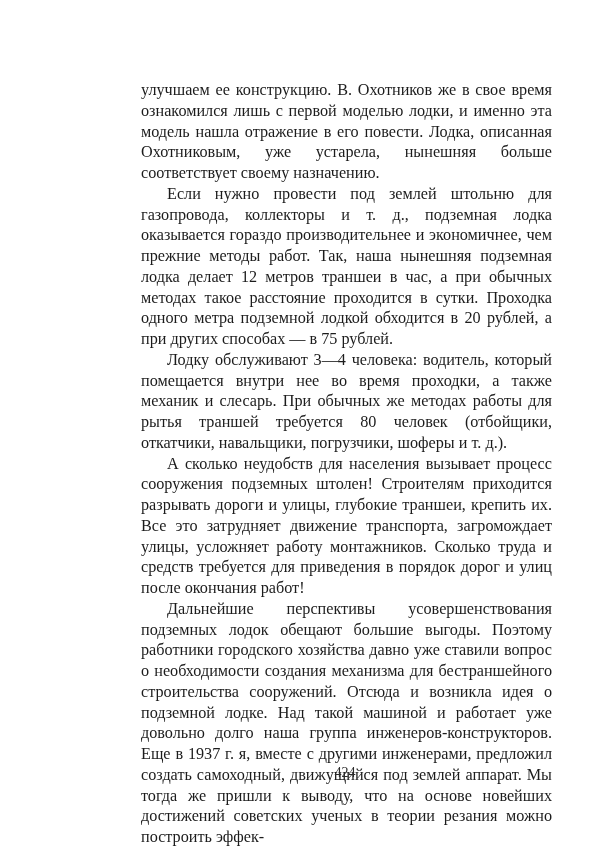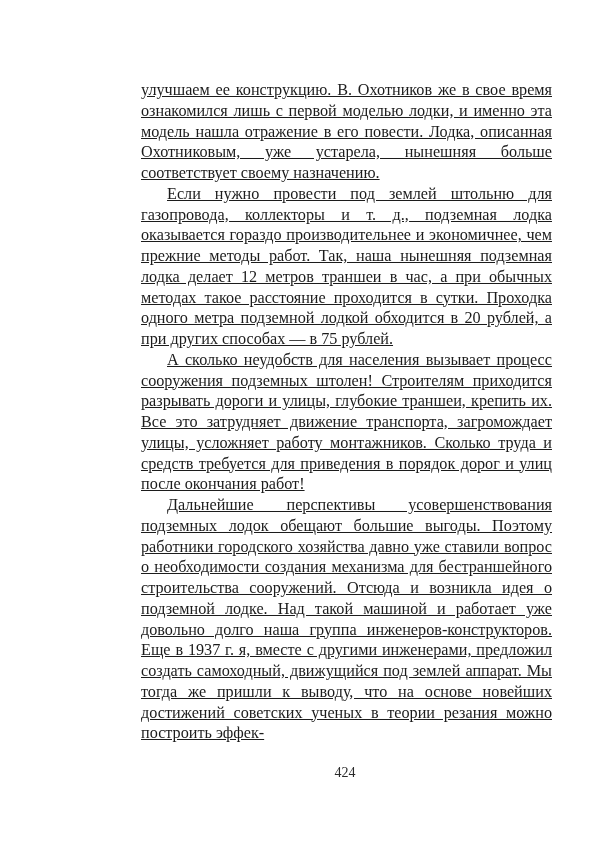--- a/index.html
+++ b/index.html
@@ -8,36 +8,37 @@
       position: absolute;
       left: 141px;
       top: 80px;
       width: 411px;
       font-family: "Liberation Serif", "DejaVu Serif", serif;
       font-size: 16.2px;
       line-height: 20.75px;
       color: #1c1c1c;
       text-align: justify;
     }
-    .para { margin: 0; text-indent: 0; text-decoration: underline; }
+    .para { margin: 0; text-indent: 0; }
     .para.indent { text-indent: 26px; }
     .page-number {
       position: absolute;
       top: 765px;
       left: 0;
       width: 690px;
       text-align: center;
       font-family: "Liberation Serif", "DejaVu Serif", serif;
       font-size: 14px;
       color: #2a2a2a;
     }
   </style>
 </head>
 <body>
 
 <div class="page">
   <p class="para">улучшаем ее конструкцию. В. Охотников же в свое время ознакомился лишь с первой моделью лодки, и именно эта модель нашла отражение в его повести. Лодка, описанная Охотниковым, уже устарела, нынешняя больше соответствует своему назначению.</p>
   <p class="para indent">Если нужно провести под землей штольню для газопровода, коллекторы и т. д., подземная лодка оказывается гораздо производительнее и экономичнее, чем прежние методы работ. Так, наша нынешняя подземная лодка делает 12 метров траншеи в час, а при обычных методах такое расстояние проходится в сутки. Проходка одного метра подземной лодкой обходится в 20 рублей, а при других способах — в 75 рублей.</p>
+  <p class="para indent">Лодку обслуживают 3—4 человека: водитель, который помещается внутри нее во время проходки, а также механик и слесарь. При обычных же методах работы для рытья траншей требуется 80 человек (отбойщики, откатчики, навальщики, погрузчики, шоферы и т. д.).</p>
   <p class="para indent">А сколько неудобств для населения вызывает процесс сооружения подземных штолен! Строителям приходится разрывать дороги и улицы, глубокие траншеи, крепить их. Все это затрудняет движение транспорта, загромождает улицы, усложняет работу монтажников. Сколько труда и средств требуется для приведения в порядок дорог и улиц после окончания работ!</p>
   <p class="para indent">Дальнейшие перспективы усовершенствования подземных лодок обещают большие выгоды. Поэтому работники городского хозяйства давно уже ставили вопрос о необходимости создания механизма для бестраншейного строительства сооружений. Отсюда и возникла идея о подземной лодке. Над такой машиной и работает уже довольно долго наша группа инженеров-конструкторов. Еще в 1937 г. я, вместе с другими инженерами, предложил создать самоходный, движущийся под землей аппарат. Мы тогда же пришли к выводу, что на основе новейших достижений советских ученых в теории резания можно построить эффек-</p>
 </div>
 
 <div class="page-number">424</div>
 
 </body></html>

